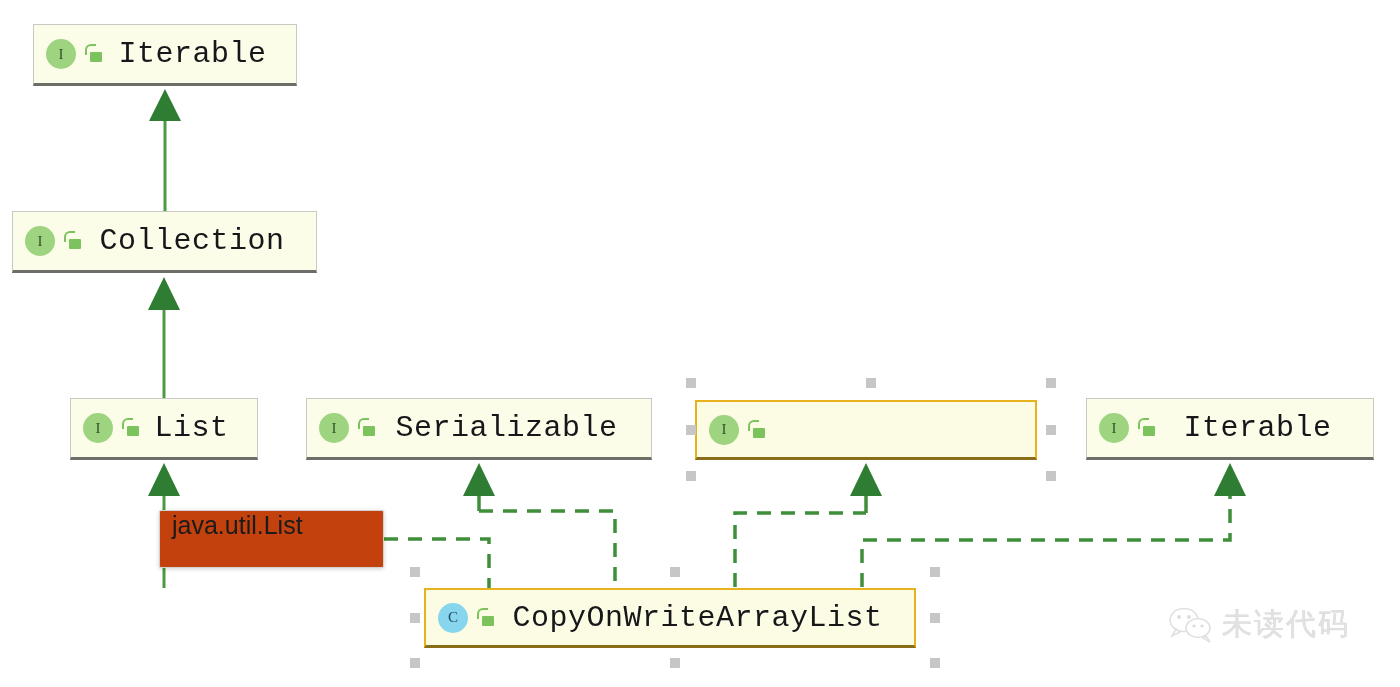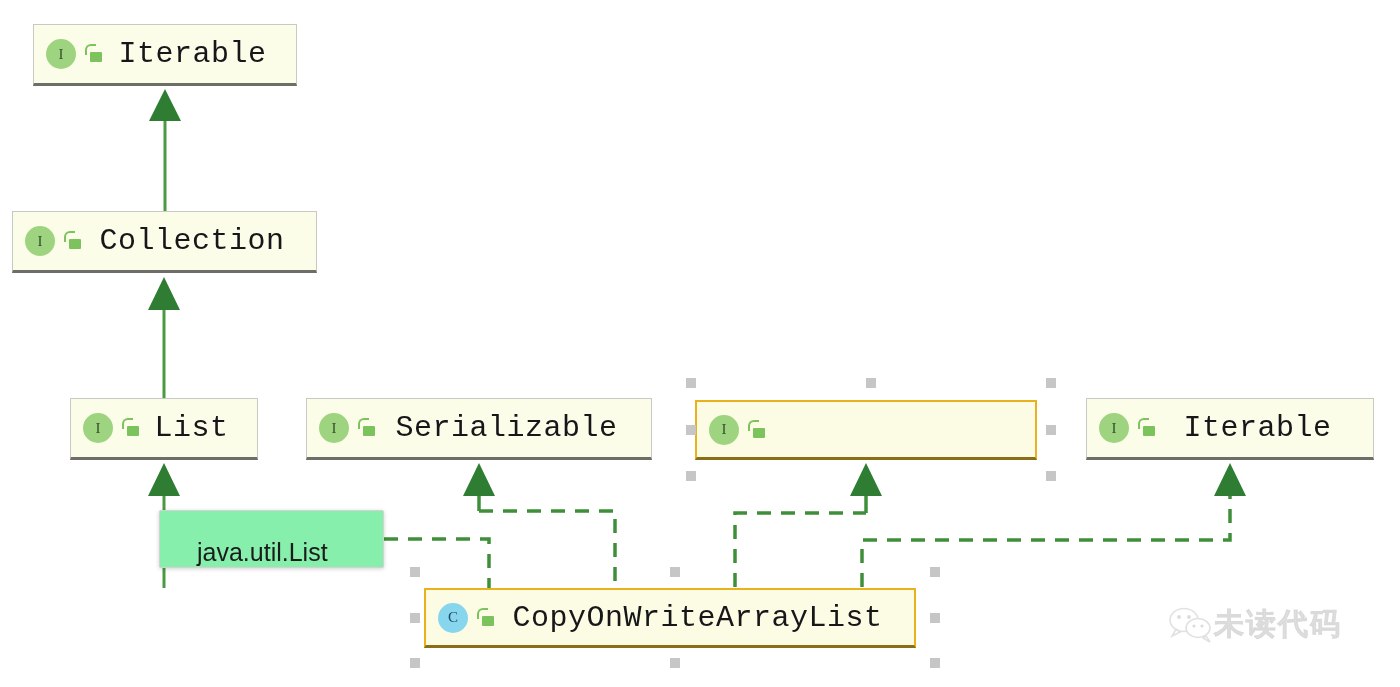--- a/index.html
+++ b/index.html
@@ -105,49 +105,49 @@
     position: absolute;
     width: 10px;
     height: 10px;
     background: #c6c6c6;
     z-index: 9;
   }
   
   #tooltip {
     position: absolute;
     box-sizing: border-box;
-    background: #86efac;
+    background: #c2410c;
     border: 1px solid #d2d2d2;
     border-radius: 2px;
     box-shadow: 0 1px 4px rgba(0,0,0,0.18);
     display: flex;
-    align-items: flex-end;
-    padding: 0 37px;
+    align-items: flex-start;
+    padding: 0 12px;
     z-index: 20;
   }
   #tooltip .tt-text {
     font-family: "Liberation Sans", "DejaVu Sans", sans-serif;
     font-size: 25px;
     color: #1b1b1b;
     white-space: nowrap;
   }
   
   #watermark {
     position: absolute;
     display: flex;
     align-items: center;
     z-index: 2;
     opacity: 0.85;
   }
   #watermark .wm-text {
     font-family: "Liberation Sans", "DejaVu Sans", sans-serif;
     font-size: 30px;
     color: #dedede;
+    margin-left: 8px;
     letter-spacing: 2px;
-    font-weight: bold;
     -webkit-text-stroke: 0.6px #d4d4d4;
   }
 </style>
 </head>
 <body>
 
 <div id="canvas">
 
   <svg id="edges" viewBox="0 0 1400 687" xmlns="http://www.w3.org/2000/svg">
     <defs>

